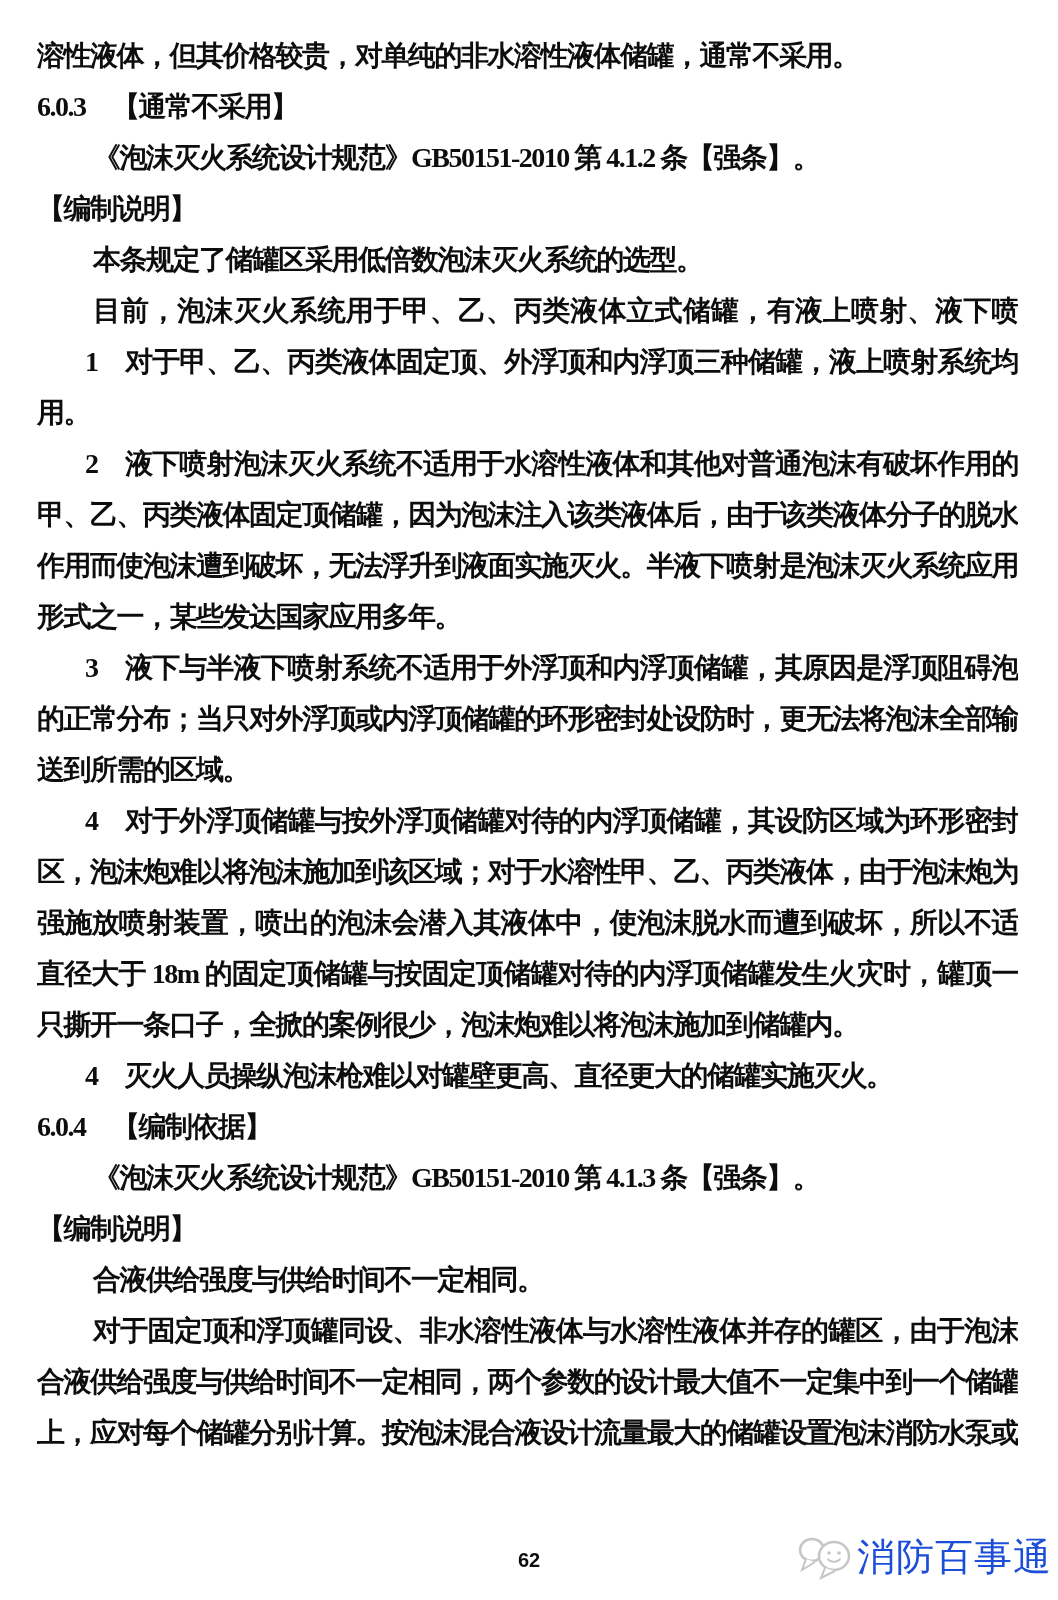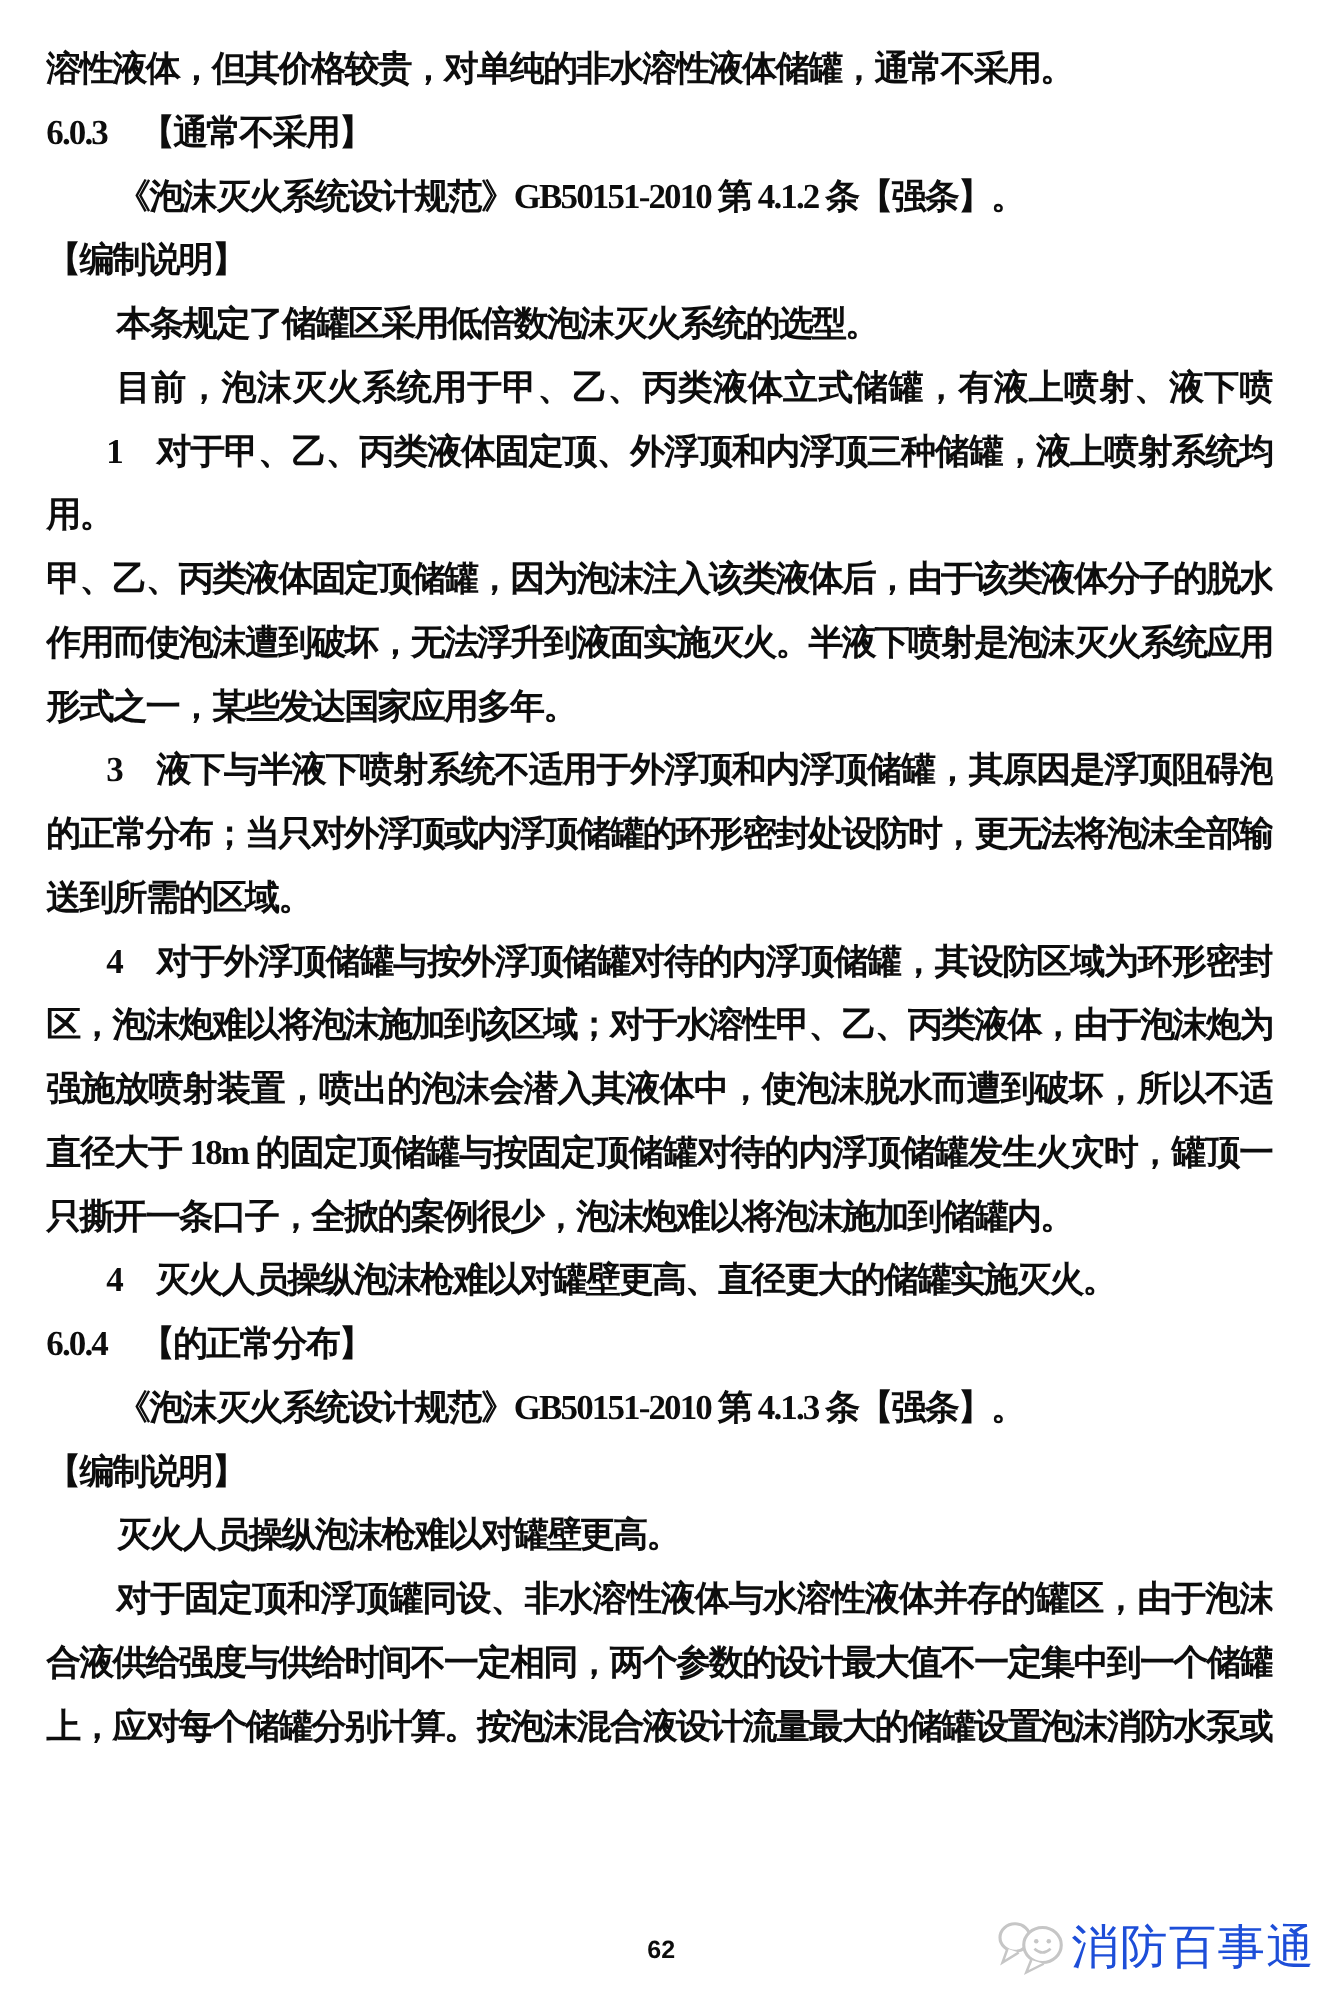--- a/index.html
+++ b/index.html
@@ -66,36 +66,37 @@
 
 <div class="content">
   <div class="line">溶性液体，但其价格较贵，对单纯的非水溶性液体储罐，通常不采用。</div>
   <div class="line">6.0.3　【通常不采用】</div>
   <div class="line i2">《泡沫灭火系统设计规范》GB50151-2010 第 4.1.2 条【强条】。</div>
   <div class="line">【编制说明】</div>
   <div class="line i2">本条规定了储罐区采用低倍数泡沫灭火系统的选型。</div>
   <div class="line i2 j">目前，泡沫灭火系统用于甲、乙、丙类液体立式储罐，有液上喷射、液下喷射、</div>
   <div class="line in j">1　对于甲、乙、丙类液体固定顶、外浮顶和内浮顶三种储罐，液上喷射系统均适</div>
   <div class="line">用。</div>
+  <div class="line in j">2　液下喷射泡沫灭火系统不适用于水溶性液体和其他对普通泡沫有破坏作用的</div>
   <div class="line j">甲、乙、丙类液体固定顶储罐，因为泡沫注入该类液体后，由于该类液体分子的脱水</div>
   <div class="line j">作用而使泡沫遭到破坏，无法浮升到液面实施灭火。半液下喷射是泡沫灭火系统应用</div>
   <div class="line">形式之一，某些发达国家应用多年。</div>
   <div class="line in j">3　液下与半液下喷射系统不适用于外浮顶和内浮顶储罐，其原因是浮顶阻碍泡沫</div>
   <div class="line j">的正常分布；当只对外浮顶或内浮顶储罐的环形密封处设防时，更无法将泡沫全部输</div>
   <div class="line">送到所需的区域。</div>
   <div class="line in j">4　对于外浮顶储罐与按外浮顶储罐对待的内浮顶储罐，其设防区域为环形密封</div>
   <div class="line j">区，泡沫炮难以将泡沫施加到该区域；对于水溶性甲、乙、丙类液体，由于泡沫炮为</div>
   <div class="line j">强施放喷射装置，喷出的泡沫会潜入其液体中，使泡沫脱水而遭到破坏，所以不适用；</div>
   <div class="line j">直径大于 18m 的固定顶储罐与按固定顶储罐对待的内浮顶储罐发生火灾时，罐顶一般</div>
   <div class="line">只撕开一条口子，全掀的案例很少，泡沫炮难以将泡沫施加到储罐内。</div>
   <div class="line in">4　灭火人员操纵泡沫枪难以对罐壁更高、直径更大的储罐实施灭火。</div>
-  <div class="line">6.0.4　【的正常分布】</div>
+  <div class="line">6.0.4　【编制依据】</div>
   <div class="line i2">《泡沫灭火系统设计规范》GB50151-2010 第 4.1.3 条【强条】。</div>
   <div class="line">【编制说明】</div>
-  <div class="line i2">灭火人员操纵泡沫枪难以对罐壁更高。</div>
+  <div class="line i2">合液供给强度与供给时间不一定相同。</div>
   <div class="line i2 j">对于固定顶和浮顶罐同设、非水溶性液体与水溶性液体并存的罐区，由于泡沫混</div>
   <div class="line j">合液供给强度与供给时间不一定相同，两个参数的设计最大值不一定集中到一个储罐</div>
   <div class="line j">上，应对每个储罐分别计算。按泡沫混合液设计流量最大的储罐设置泡沫消防水泵或</div>
 </div>
 
 <div class="pagenum">62</div>
 
 <div class="watermark">
   <svg width="58" height="46" viewBox="0 0 58 46" aria-hidden="true">
     <ellipse cx="15" cy="15" rx="12" ry="11" fill="#ffffff" stroke="#c6c6c6" stroke-width="2.5"></ellipse>

